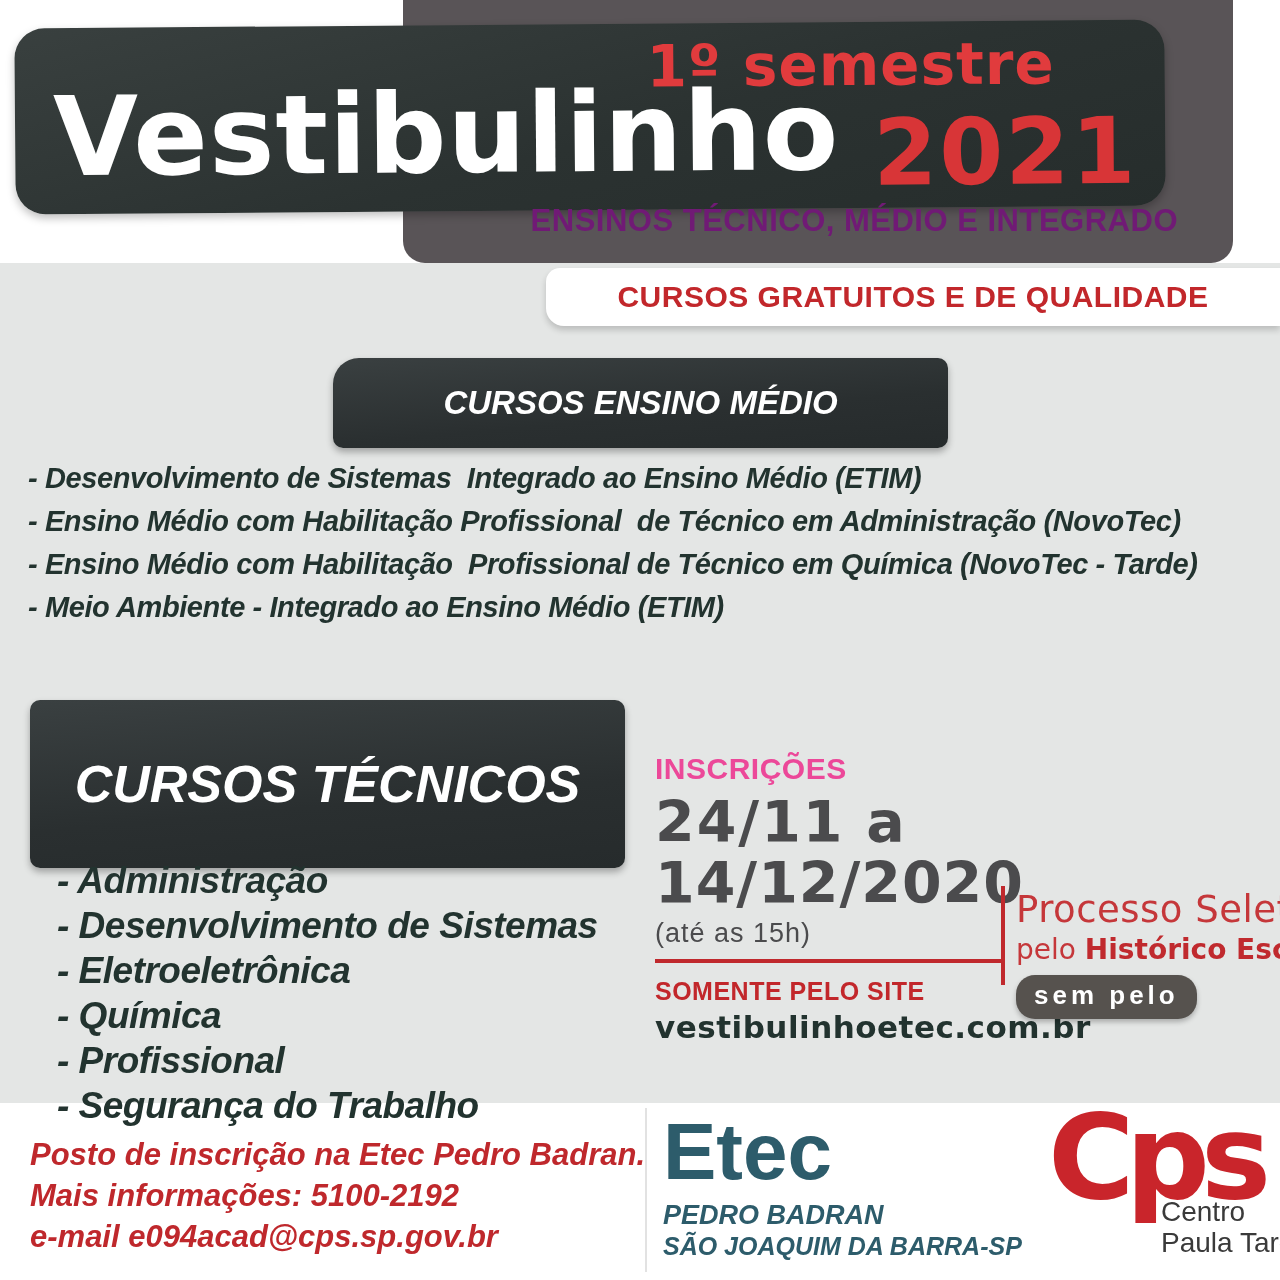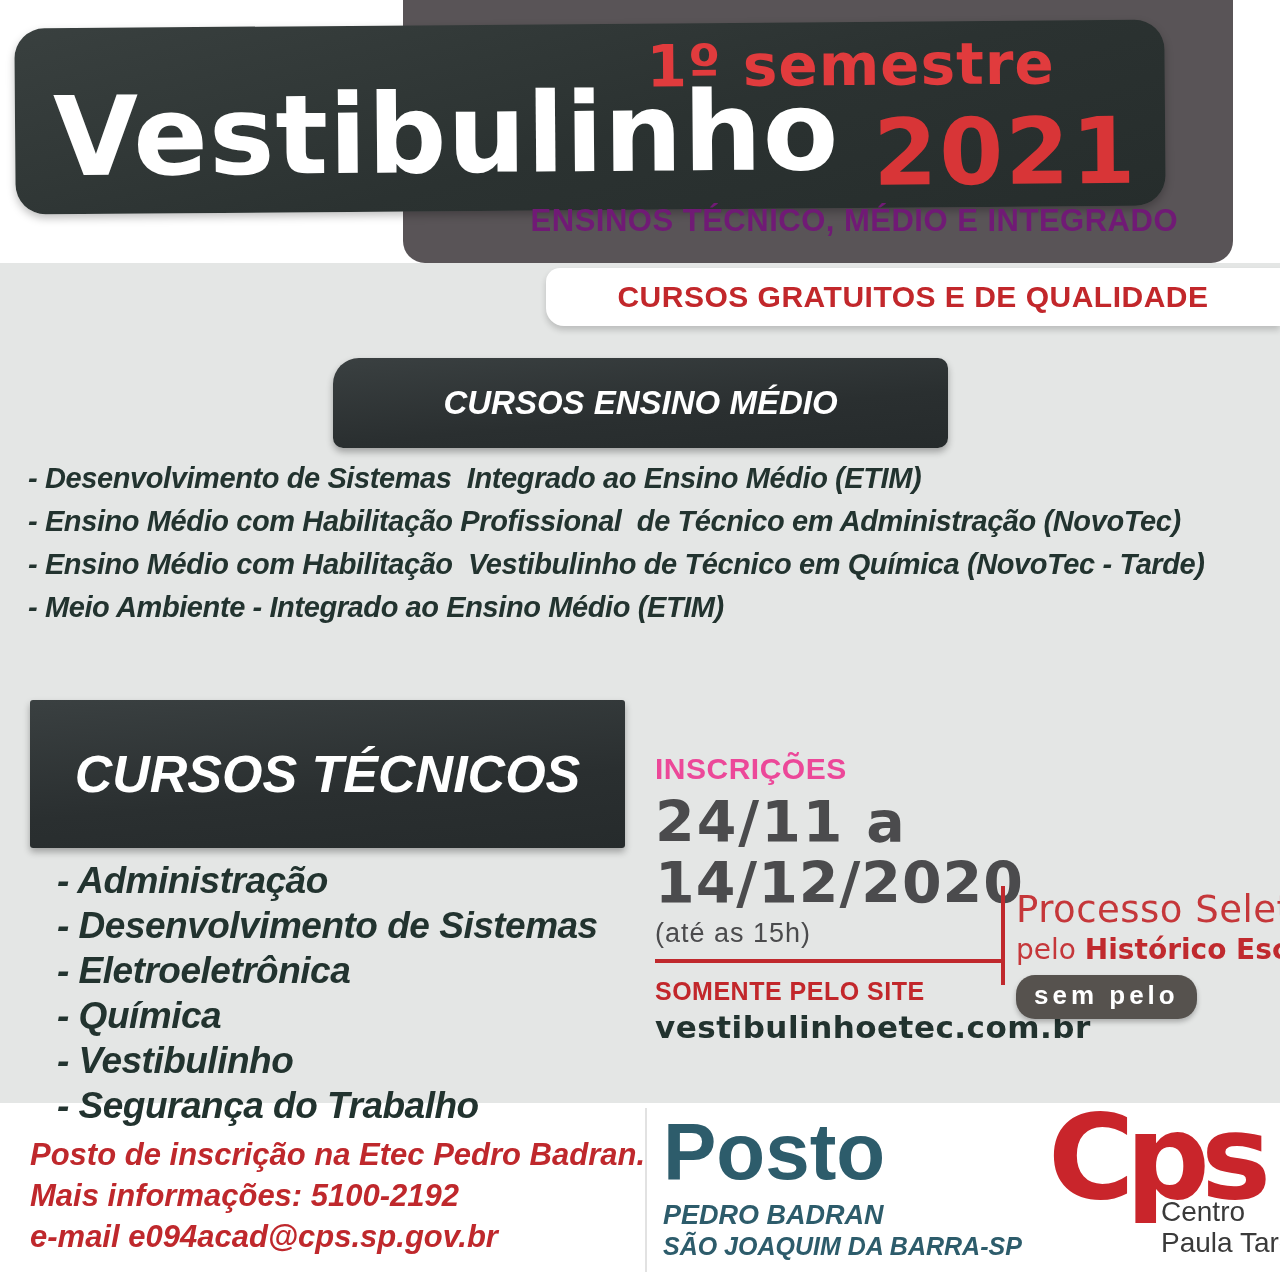--- a/index.html
+++ b/index.html
@@ -24,21 +24,21 @@
   .tag-box{position:absolute;left:546px;top:268px;width:734px;height:58px;background:#ffffff;
            border-radius:14px 0 0 18px;box-shadow:0 4px 6px rgba(0,0,0,.18);
            display:flex;align-items:center;justify-content:center;}
   .tag-text{color:#c2272b;font-size:30px;font-weight:bold;letter-spacing:.5px;white-space:nowrap;}
 
   
   .sec-box{background:linear-gradient(175deg,#3a4041 0%,#2a2f30 60%,#262b2c 100%);
            box-shadow:0 4px 7px rgba(0,0,0,.3);display:flex;align-items:center;justify-content:center;}
   .medio-box{position:absolute;left:333px;top:358px;width:615px;height:90px;border-radius:26px 10px 10px 10px;}
   .medio-box .sec-title{font-size:33px;}
-  .tec-box{position:absolute;left:30px;top:700px;width:595px;height:148px;border-radius:3px;}
+  .tec-box{position:absolute;left:30px;top:700px;width:595px;height:168px;border-radius:10px;}
   .tec-box .sec-title{font-size:52px;}
   .sec-title{color:#ffffff;font-weight:bold;font-style:italic;white-space:nowrap;letter-spacing:0;}
 
   
   .medio-list{position:absolute;left:28px;top:457px;list-style:none;margin:0;padding:0;}
   .medio-list li{font-size:29px;line-height:43px;font-weight:bold;font-style:italic;color:#22332f;
                  letter-spacing:-0.4px;white-space:pre;}
   .tec-list{position:absolute;left:57px;top:858px;list-style:none;margin:0;padding:0;}
   .tec-list li{font-size:37px;line-height:45px;font-weight:bold;font-style:italic;color:#22332f;
                letter-spacing:-0.5px;white-space:pre;}
@@ -99,33 +99,33 @@
   <div class="tag-box">
     <span class="tag-text">CURSOS GRATUITOS E DE QUALIDADE</span>
   </div>
 
   <div class="medio-box sec-box">
     <span class="sec-title">CURSOS ENSINO MÉDIO</span>
   </div>
   <ul class="medio-list">
     <li>- Desenvolvimento de Sistemas  Integrado ao Ensino Médio (ETIM)</li>
     <li>- Ensino Médio com Habilitação Profissional  de Técnico em Administração (NovoTec)</li>
-    <li>- Ensino Médio com Habilitação  Vestibulinho de Técnico em Química (NovoTec - Tarde)</li>
+    <li>- Ensino Médio com Habilitação  Profissional de Técnico em Química (NovoTec - Tarde)</li>
     <li>- Meio Ambiente - Integrado ao Ensino Médio (ETIM)</li>
   </ul>
 
   <div class="tec-box sec-box">
     <span class="sec-title">CURSOS TÉCNICOS</span>
   </div>
   <ul class="tec-list">
     <li>- Administração</li>
     <li>- Desenvolvimento de Sistemas</li>
     <li>- Eletroeletrônica</li>
     <li>- Química</li>
-    <li>- Vestibulinho</li>
+    <li>- Profissional</li>
     <li>- Segurança do Trabalho</li>
   </ul>
 
   <div class="insc">
     <div class="insc-label">INSCRIÇÕES</div>
     <div class="insc-d1">24/11 a</div>
     <div class="insc-d2">14/12/2020</div>
     <div class="insc-time">(até as 15h)</div>
     <div class="insc-rule"></div>
     <div class="insc-site-label">SOMENTE PELO SITE</div>
@@ -139,21 +139,21 @@
     <div class="proc-badge">sem pelo</div>
   </div>
 
   <div class="foot-divider"></div>
   <div class="foot-info">
     <div>Posto de inscrição na Etec Pedro Badran.</div>
     <div>Mais informações: 5100-2192</div>
     <div>e-mail e094acad@cps.sp.gov.br</div>
   </div>
   <div class="etec">
-    <div class="etec-name">Posto</div>
+    <div class="etec-name">Etec</div>
     <div class="etec-school">PEDRO BADRAN</div>
     <div class="etec-city">SÃO JOAQUIM DA BARRA-SP</div>
   </div>
   <div class="cps">
     <div class="cps-mark">Cps</div>
     <div class="cps-sub">
       <div>Centro</div>
       <div>Paula Tarde</div>
     </div>
   </div>

